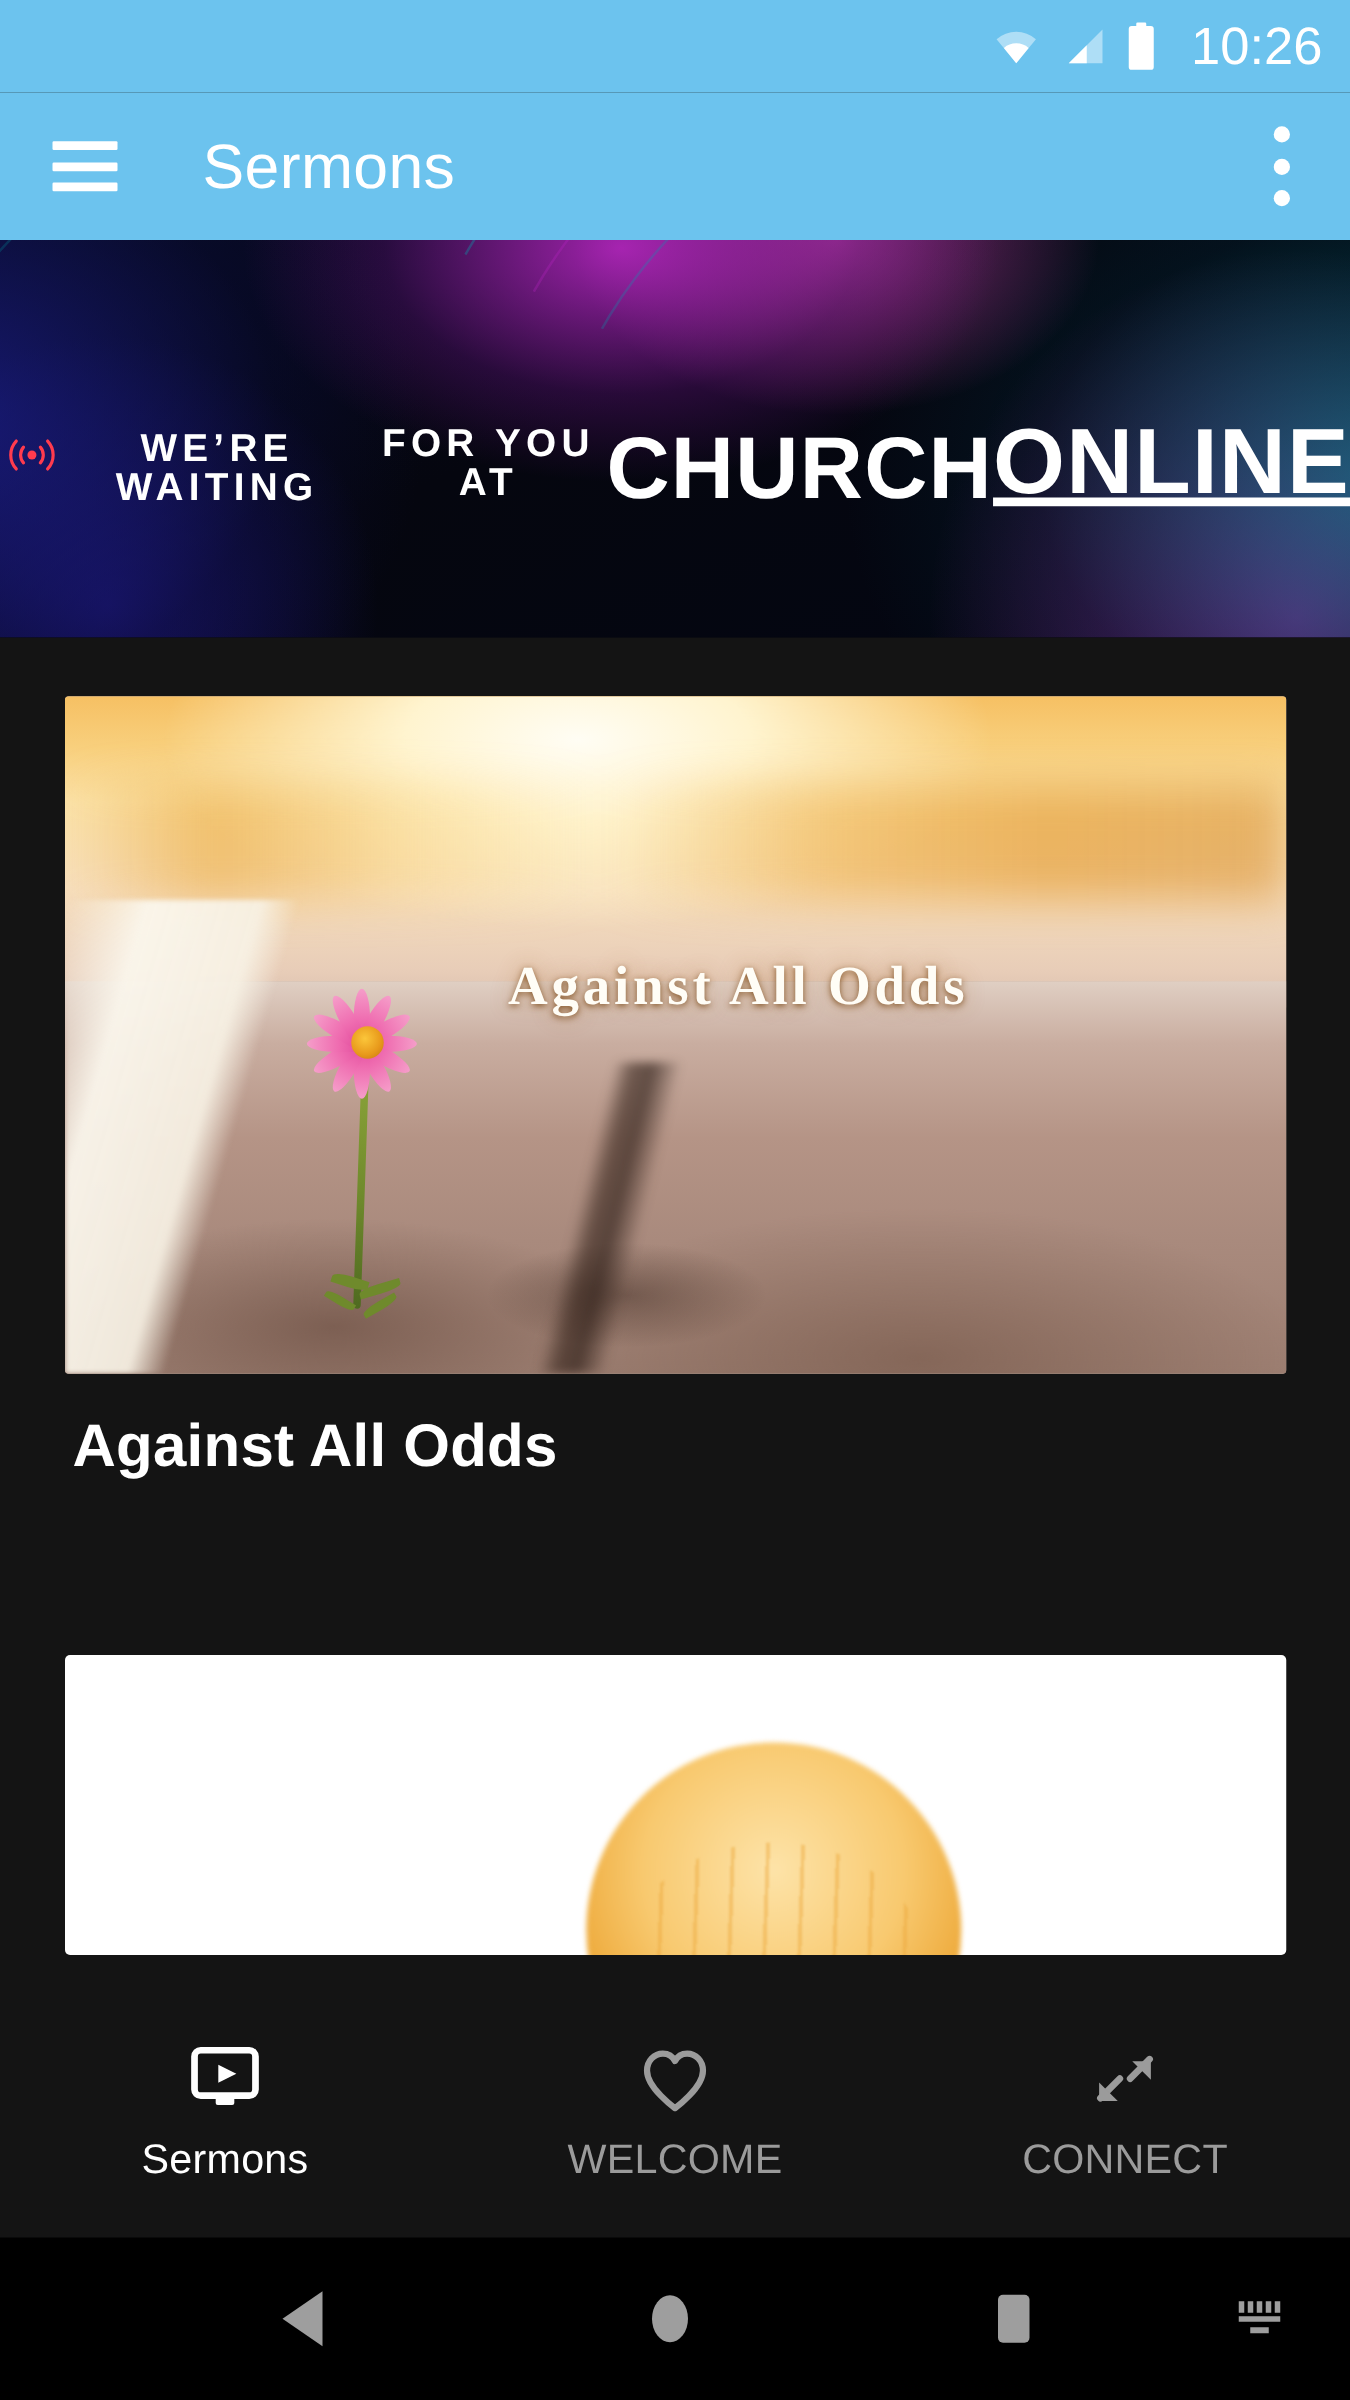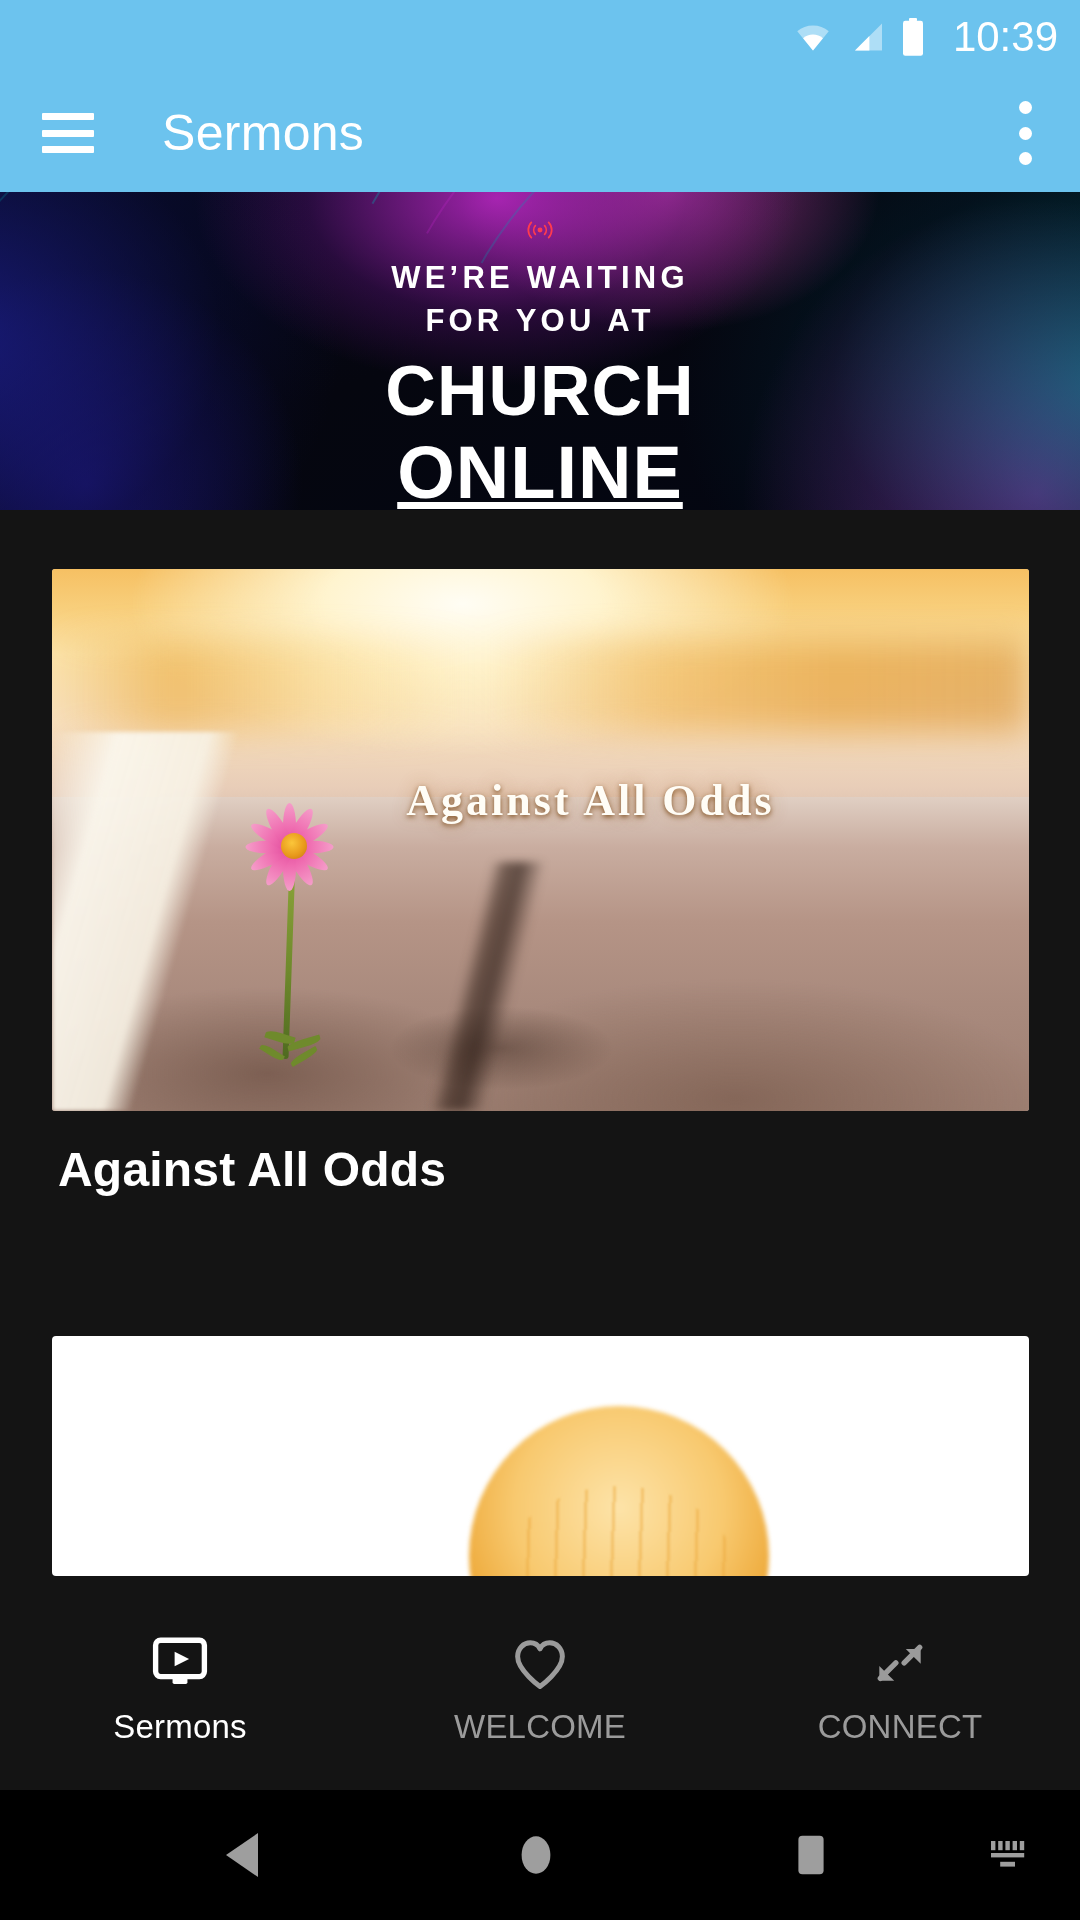--- a/index.html
+++ b/index.html
@@ -135,21 +135,20 @@
     position: absolute;
     border-radius: 50%;
     border-style: solid;
     border-color: transparent;
     transform: rotate(-18deg);
   }
   .promo-banner .txt {
     position: absolute;
     inset: 0;
     display: flex;
-    flex-direction: column;
     align-items: center;
     justify-content: flex-start;
     padding-top: 26px;
     box-sizing: border-box;
   }
   .broadcast-icon { width: 62px; height: 44px; display:block; }
   .promo-line1 {
     color: #ffffff;
     font-size: 31px;
     font-weight: bold;
@@ -181,21 +180,21 @@
     font-weight: bold;
     letter-spacing: 1px;
     line-height: 1.0;
     margin-top: 10px;
     text-decoration: underline;
   }
 
   
   .content {
     position: absolute;
-    top: 526px; left: 0;
+    top: 514px; left: 0;
     width: 1080px;
     height: 1112px;
     background: #141414;
     overflow: hidden;
   }
 
   .sermon-card {
     position: absolute;
     left: 52px;
     top: 43px;
@@ -419,21 +418,21 @@
         <path d="M12 21 L5.4 12.9 A10 10 0 0 1 18.6 12.9 Z" fill="#ffffff"></path>
       </svg>
       <svg class="ico-signal" viewBox="0 0 24 24">
         <path d="M22 3 L22 21 L4 21 Z" fill="rgba(255,255,255,0.45)"></path>
         <path d="M13.6 11.4 L13.6 21 L4 21 Z" fill="#ffffff"></path>
       </svg>
       <svg class="ico-battery" viewBox="0 0 14 24">
         <rect x="4.6" y="0.6" width="4.8" height="2" rx="0.6" fill="#ffffff"></rect>
         <rect x="1" y="2.3" width="12" height="21" rx="1.4" fill="#ffffff"></rect>
       </svg>
-      <div class="status-time">10:39</div>
+      <div class="status-time">10:26</div>
     </div>
   </div>
 
   <div class="app-bar">
     <div class="hamburger">
       <span></span>
         <span></span>
         <span></span>
     </div>
     <div class="app-bar-title">Sermons</div>

